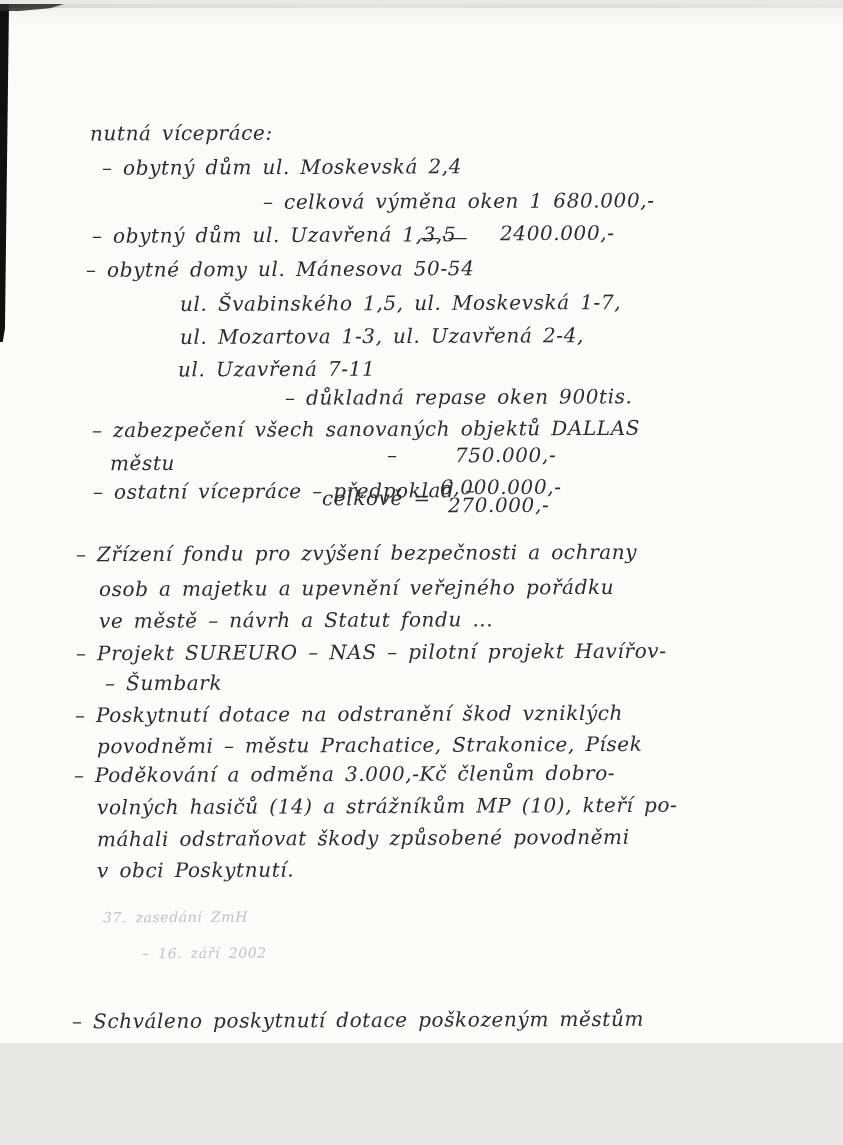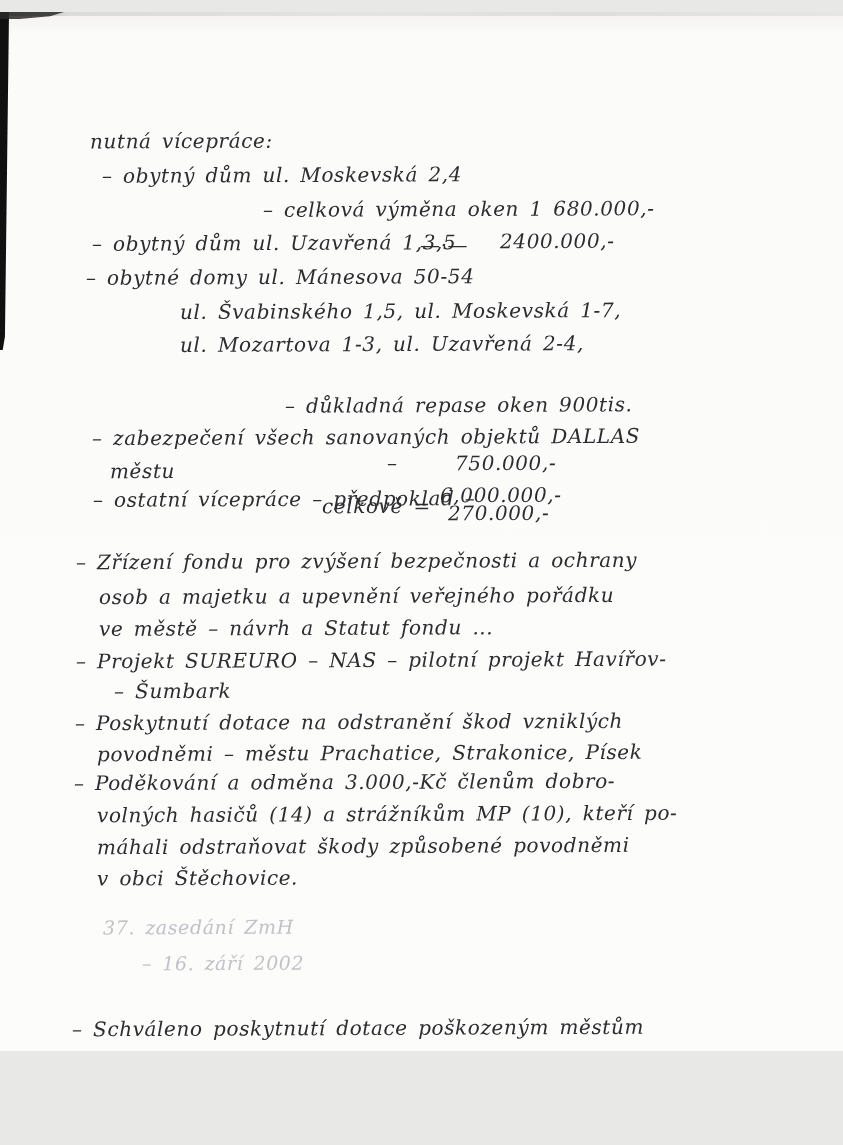--- a/index.html
+++ b/index.html
@@ -6,21 +6,21 @@
   html, body {
     margin: 0;
     padding: 0;
     background: #e8e8e6;
     font-family: "DejaVu Serif", serif;
   }
   .page {
     position: relative;
     width: 843px;
     height: 1039px;
-    margin: 12px auto;
+    margin: 4px auto;
     background: linear-gradient(180deg, #f2f1ee 0px, #fbfbfa 22px, #fcfcfb 100%);
     overflow: hidden;
   }
   
   .scan-top-edge {
     position: absolute;
     left: 0; top: 0;
     width: 100%; height: 4px;
     background: linear-gradient(90deg, #555 0%, #c9c8c5 8%, #d8d7d4 45%, #cfcecb 70%, #dddcd9 100%);
     opacity: .55;
@@ -48,21 +48,21 @@
     font-size: 20px;
     line-height: 1.15;
     letter-spacing: 0.6px;
     word-spacing: 3.5px;
     color: #2c2c31;
     white-space: nowrap;
     transform: rotate(-0.25deg);
   }
   .hw.faint {
     color: #c1c1c8;
-    font-size: 19px;
+    font-size: 14px;
   }
   .pagenum-box {
     position: absolute;
     left: 600px; top: 1048px;
     width: 88px; height: 50px;
     border: 1px dashed #b3b3b0;
     background: #fdfdfc;
     display: flex;
     align-items: center;
     justify-content: center;
@@ -86,40 +86,41 @@
 
   <span class="hw" style="left:90px;top:118px">nutná vícepráce:</span>
   <span class="hw" style="left:102px;top:152px">– obytný dům ul. Moskevská 2,4</span>
   <span class="hw" style="left:263px;top:186px">– celková výměna oken 1 680.000,-</span>
   <span class="hw" style="left:92px;top:220px">– obytný dům ul. Uzavřená 1,3,5</span>
   <span class="hw" style="left:420px;top:222px">—·—</span>
   <span class="hw" style="left:500px;top:218px">2400.000,-</span>
   <span class="hw" style="left:86px;top:254px">– obytné domy ul. Mánesova 50-54</span>
   <span class="hw" style="left:180px;top:288px">ul. Švabinského 1,5, ul. Moskevská 1-7,</span>
   <span class="hw" style="left:180px;top:321px">ul. Mozartova 1-3, ul. Uzavřená 2-4,</span>
+  <span class="hw" style="left:178px;top:354px">ul. Uzavřená 7-11</span>
   <span class="hw" style="left:285px;top:382px">– důkladná repase oken 900tis.</span>
   <span class="hw" style="left:92px;top:414px">– zabezpečení všech sanovaných objektů DALLAS</span>
   <span class="hw" style="left:110px;top:448px">městu</span>
   <span class="hw" style="left:387px;top:440px">–</span>
   <span class="hw" style="left:455px;top:440px">750.000,-</span>
   <span class="hw" style="left:93px;top:476px">– ostatní vícepráce – předpoklad –</span>
   <span class="hw" style="left:448px;top:490px">270.000,-</span>
   <span class="hw" style="left:322px;top:483px">celkově =</span>
   <span class="hw" style="left:440px;top:472px">6,000.000,-</span>
   <span class="hw" style="left:76px;top:538px">– Zřízení fondu pro zvýšení bezpečnosti a ochrany</span>
   <span class="hw" style="left:99px;top:573px">osob a majetku a upevnění veřejného pořádku</span>
   <span class="hw" style="left:99px;top:605px">ve městě – návrh a Statut fondu ...</span>
   <span class="hw" style="left:76px;top:637px">– Projekt SUREURO – NAS – pilotní projekt Havířov-</span>
-  <span class="hw" style="left:114px;top:668px">– Šumbark</span>
+  <span class="hw" style="left:105px;top:668px">– Šumbark</span>
   <span class="hw" style="left:75px;top:699px">– Poskytnutí dotace na odstranění škod vzniklých</span>
   <span class="hw" style="left:97px;top:730px">povodněmi – městu Prachatice, Strakonice, Písek</span>
   <span class="hw" style="left:74px;top:759px">– Poděkování a odměna 3.000,-Kč členům dobro-</span>
   <span class="hw" style="left:97px;top:791px">volných hasičů (14) a strážníkům MP (10), kteří po-</span>
   <span class="hw" style="left:97px;top:823px">máhali odstraňovat škody způsobené povodněmi</span>
-  <span class="hw" style="left:97px;top:855px">v obci Štěchovice.</span>
+  <span class="hw" style="left:97px;top:855px">v obci Poskytnutí.</span>
   <span class="hw faint" style="left:103px;top:905px">37. zasedání ZmH</span>
   <span class="hw faint" style="left:142px;top:941px">– 16. září 2002</span>
   <span class="hw" style="left:72px;top:1005px">– Schváleno poskytnutí dotace poškozeným městům</span>
 
   <div class="pagenum-box">
     <span class="num">20</span>
   </div>
 
 </div>
 

